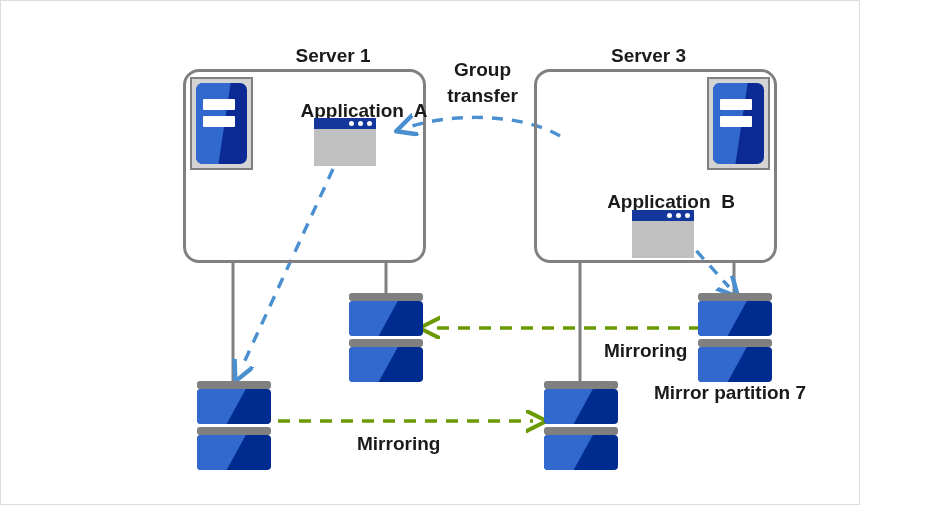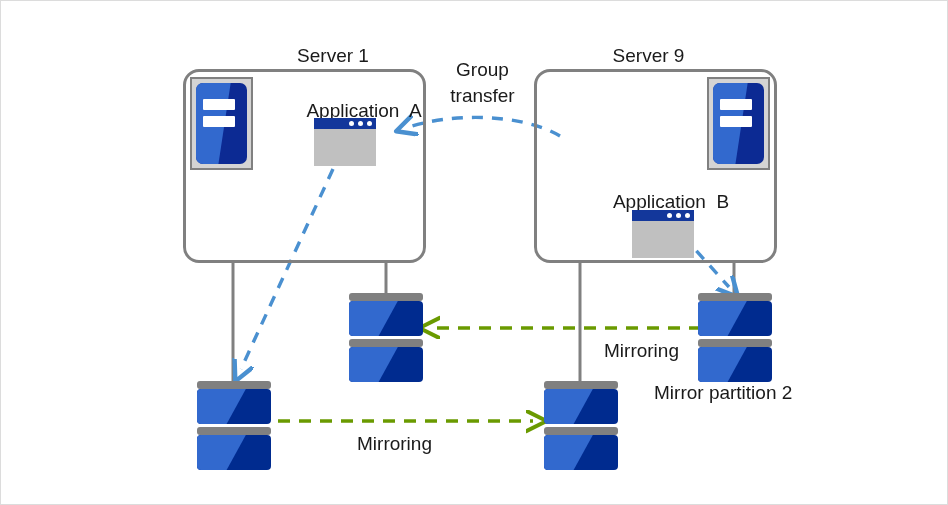--- a/index.html
+++ b/index.html
@@ -5,26 +5,27 @@
   html, body {
     margin: 0;
     padding: 0;
     background: #ffffff;
   }
   body {
     font-family: "Liberation Sans", sans-serif;
   }
   #canvas {
     position: relative;
-    width: 948px;
+    width: 860px;
     height: 505px;
     background: #ffffff;
     border: 1px solid #dcdcdc;
     box-sizing: border-box;
     overflow: hidden;
+    font-weight: bold;
   }
   #svg-layer {
     position: absolute;
     left: 0;
     top: 0;
     width: 948px;
     height: 505px;
   }
 
   .label {
@@ -182,21 +183,21 @@
   <div class="label center" style="left:263px; top:88px; width:200px;margin-top:11px;">Application  A</div>
 
   <div class="app-window" style="left:313px; top:117px; width:62px; height:48px;">
     <div class="app-titlebar">
       <span class="app-dot d1"></span>
       <span class="app-dot d2"></span>
       <span class="app-dot d3"></span>
     </div>
   </div>
 
-  <div class="label center" style="left:535px; top:44px; width:225px;">Server 9</div>
+  <div class="label center" style="left:535px; top:44px; width:225px;">Server 3</div>
 
   <div class="server-box" style="left:533px; top:68px; width:243px; height:194px;"></div>
 
   <div class="server-icon" style="left:706px; top:76px; width:63px; height:93px;">
     <div class="server-icon-inner">
       <div class="server-bar b1"></div>
       <div class="server-bar b2"></div>
     </div>
   </div>
 
@@ -222,21 +223,21 @@
 
   <div class="storage" style="left:697px; top:292px; width:74px;">
     <div class="disk-cap"></div>
     <div class="disk-body"></div>
     <div class="disk-cap"></div>
     <div class="disk-body"></div>
   </div>
 
   <div class="label" style="left:603px; top:339px;">Mirroring</div>
 
-  <div class="label" style="left:653px; top:381px;">Mirror partition 2</div>
+  <div class="label" style="left:653px; top:381px;">Mirror partition 7</div>
 
   <div class="storage" style="left:196px; top:380px; width:74px;">
     <div class="disk-cap"></div>
     <div class="disk-body"></div>
     <div class="disk-cap"></div>
     <div class="disk-body"></div>
   </div>
 
   <div class="storage" style="left:543px; top:380px; width:74px;">
     <div class="disk-cap"></div>

